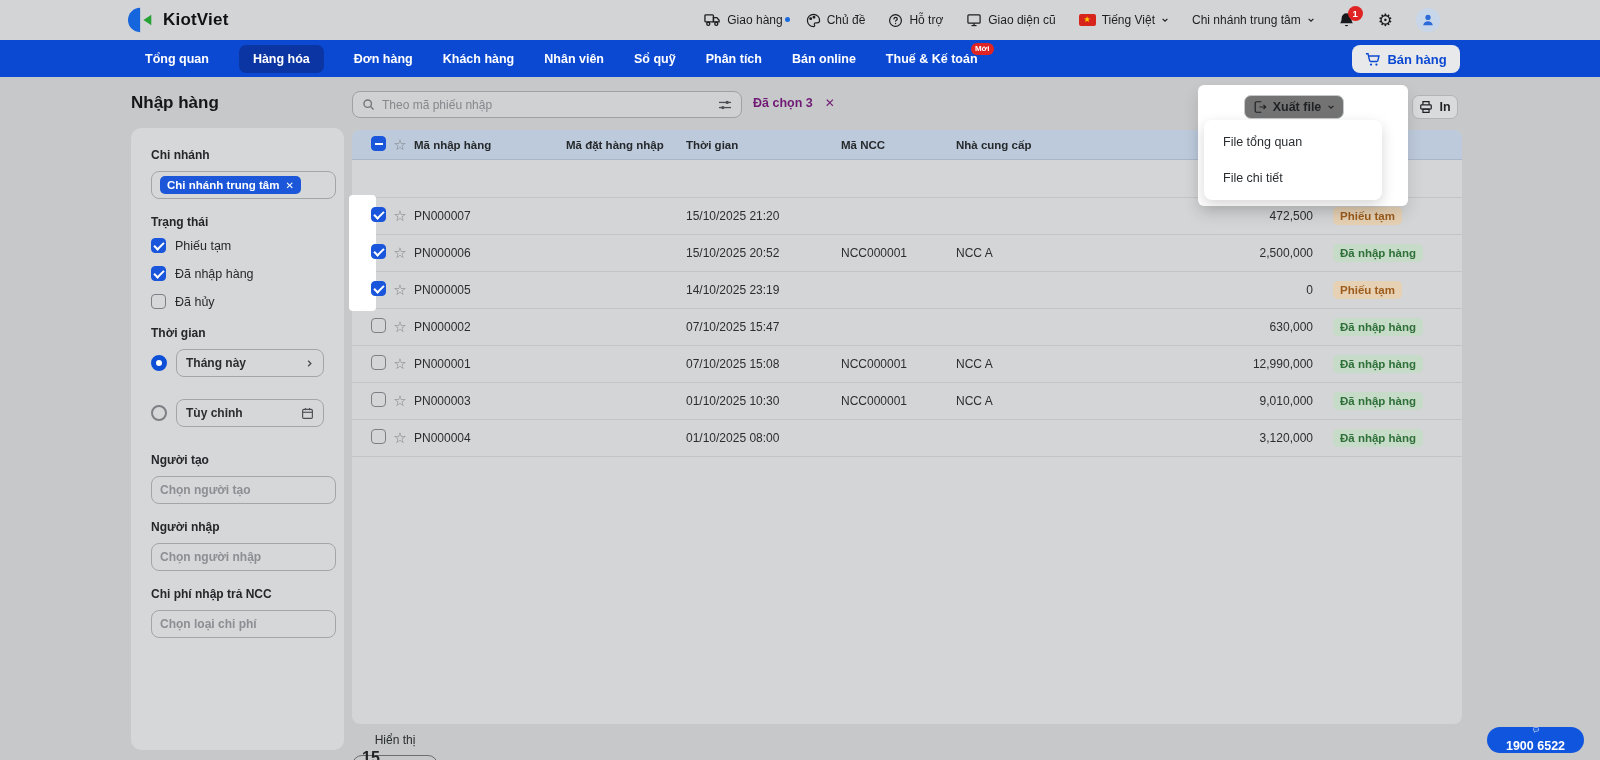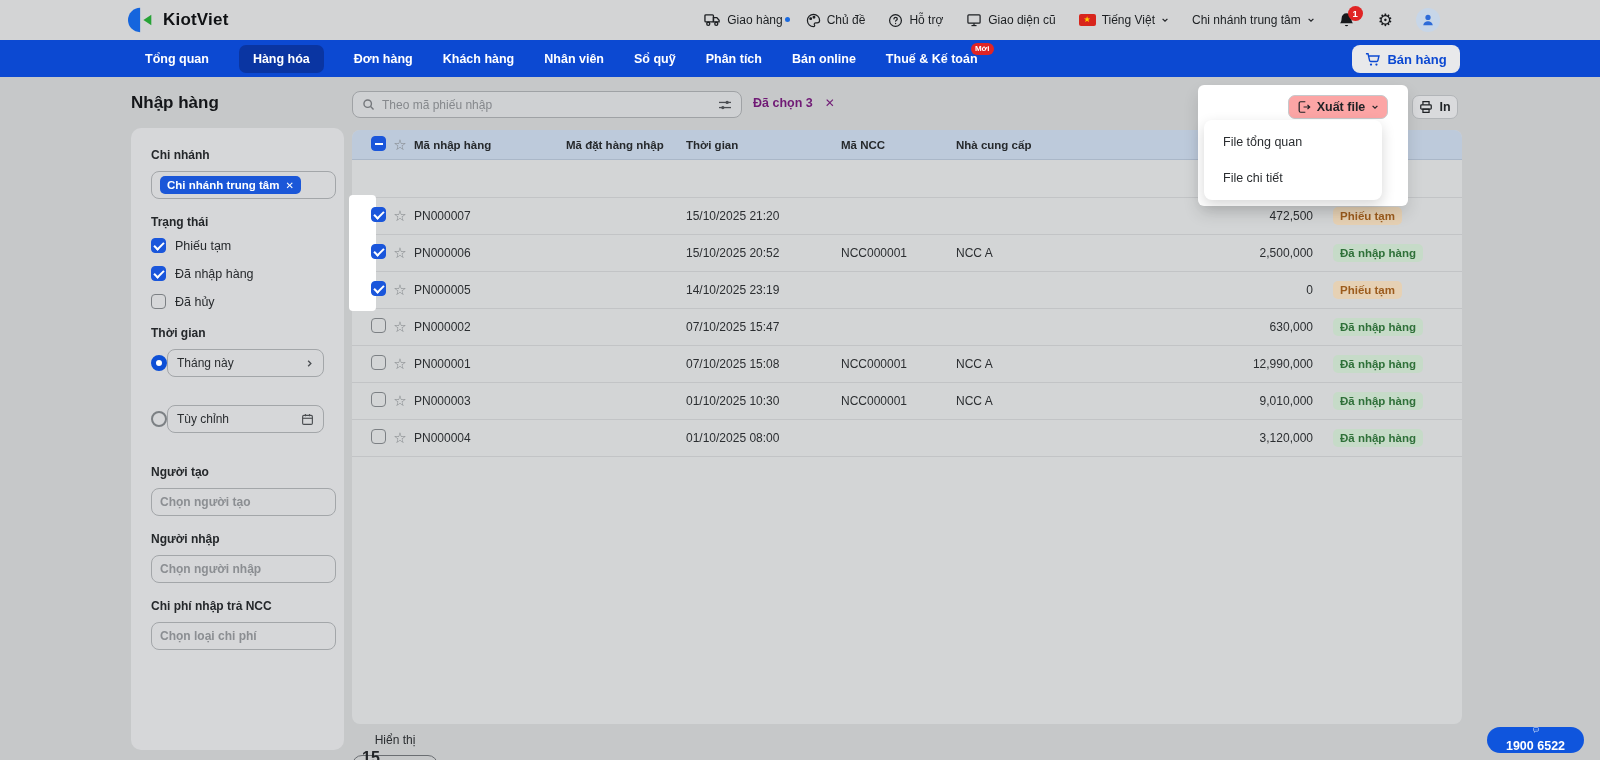--- a/index.html
+++ b/index.html
@@ -33,21 +33,21 @@
   .page-title { position:absolute; left:131px; top:93px; font-size:17px; font-weight:800; color:#141619; }
 
   
   .search-wrap { position:absolute; left:352px; top:91px; width:390px; height:27px; background:#cfd1d3; border:1px solid #9fa2a5; border-radius:8px; display:flex; align-items:center; padding:0 9px; gap:7px; }
   .search-wrap input { flex:1; background:transparent; border:none; outline:none; font-size:12px; color:#2a2d30; font-family:inherit; }
   .search-wrap input::placeholder { color:#85888c; }
   .selected-wrap { position:absolute; left:753px; top:96px; display:flex; align-items:center; gap:12px; font-size:12.5px; font-weight:700; color:#701a75; }
   .close-x { font-size:12px; cursor:pointer; font-weight:700; }
 
   .btn-light { height:24px; background:#d9dadc; border:1px solid #b2b5b8; border-radius:7px; display:flex; align-items:center; justify-content:center; gap:6px; font-size:12.5px; font-weight:700; color:#1f2225; cursor:pointer; }
-  .export-btn { position:absolute; left:1288px; top:95px; width:100px; background:#fca5a5; border-color:#c6c9cc; z-index:7; }
+  .export-btn { position:absolute; left:1244px; top:95px; width:100px; background:#737373; border-color:#c6c9cc; z-index:7; }
   .print-btn { position:absolute; left:1412px; top:95px; width:46px; z-index:2; }
 
   
   .spot-top { position:absolute; left:1198px; top:85px; width:210px; height:121px; background:#ffffff; border-radius:6px; z-index:6; box-shadow:0 8px 16px rgba(0,0,0,.12); }
   .dropdown { position:absolute; left:1204px; top:120px; width:178px; height:80px; background:#fff; border-radius:8px; box-shadow:0 5px 14px rgba(0,0,0,.16); z-index:8; padding:4px 0; }
   .menu-item { height:36px; display:flex; align-items:center; padding-left:19px; font-size:12.5px; color:#2a2d30; cursor:pointer; }
 
   
   .panel { position:absolute; left:352px; top:130px; width:1110px; height:594px; background:#d3d5d6; border-radius:8px; }
   .grid-row { display:grid; grid-template-columns:34px 28px 152px 120px 155px 115px 195px 162px 1fr; align-items:center; }
@@ -71,21 +71,21 @@
   .spot-cb-abs { position:absolute; left:349px; top:195px; width:27px; height:116px; background:#fff; border-radius:4px; z-index:3; }
 
   
   .sidebar { position:absolute; left:131px; top:128px; width:213px; height:622px; background:#d6d7d9; border-radius:10px; padding:20px; }
   .f-label { font-size:12px; font-weight:700; color:#24272a; margin-bottom:9px; }
   .f-box { width:185px; height:28px; border:1px solid #a3a6a9; border-radius:8px; display:flex; align-items:center; padding:0 8px; margin-bottom:16px; cursor:pointer; }
   .f-box .ph { font-size:12px; color:#8b8e92;font-weight:bold; }
   .chip { background:#1b57d8; color:#fff; font-size:11.5px; font-weight:600; border-radius:5px; padding:3px 7px; display:flex; align-items:center; gap:6px; }
   .chip .chip-x { font-size:10px; cursor:pointer; }
   .check-row { display:flex; align-items:center; gap:9px; margin-bottom:13px; font-size:12.5px; color:#26292c; cursor:pointer; }
-  .radio-row { display:flex; align-items:center; margin-bottom:28px; }
+  .radio-row { display:flex; align-items:center; gap:9px; margin-bottom:22px;font-weight:bold; }
   .radio { width:16px; height:16px; border-radius:50%; border:2px solid #7c8084; background:transparent; flex:none; cursor:pointer; }
   .radio.sel { border:5px solid #0d4fd6; background:#fff; }
   .r-btn { width:160px; height:28px; border:1px solid #a3a6a9; border-radius:8px; display:flex; align-items:center; justify-content:space-between; padding:0 9px; font-size:12px; color:#2a2d30; cursor:pointer; }
   .sec-gap { height:4px; }
 
   
   .foot { position:absolute; left:352px; top:733px; display:flex; align-items:center; gap:8px; font-size:12px; color:#2a2d30;flex-direction:column; }
   .page-size { width:86px; height:23px; border:1.5px solid #6a6e72; border-radius:10px; display:flex; align-items:center; justify-content:space-between; padding:0 9px; font-size:16px; font-weight:600; color:#222528; cursor:pointer; background:transparent; }
   .chat-btn { position:absolute; left:1487px; top:727px; width:97px; height:26px; background:#0f55dd; border-radius:13px; color:#fff; display:flex; align-items:center; justify-content:center; gap:6px; font-size:12.5px; font-weight:700; cursor:pointer;flex-direction:column; }
 </style>

